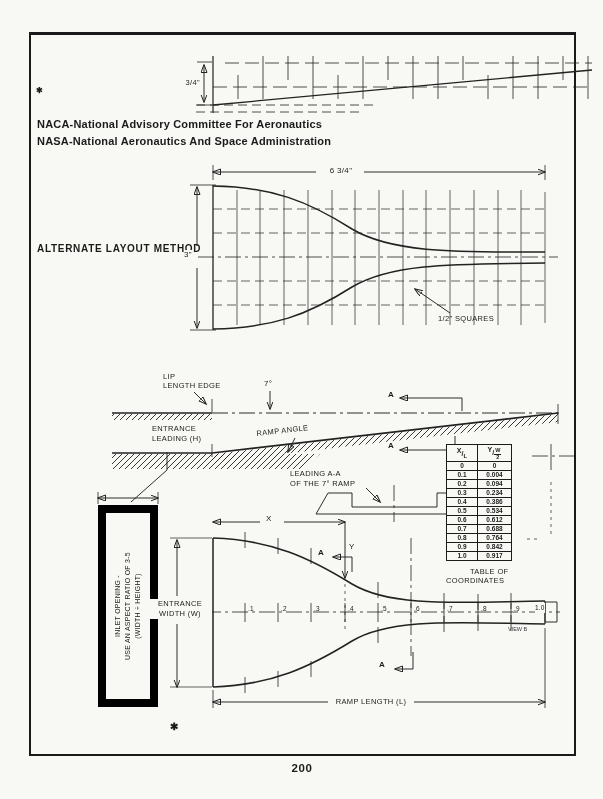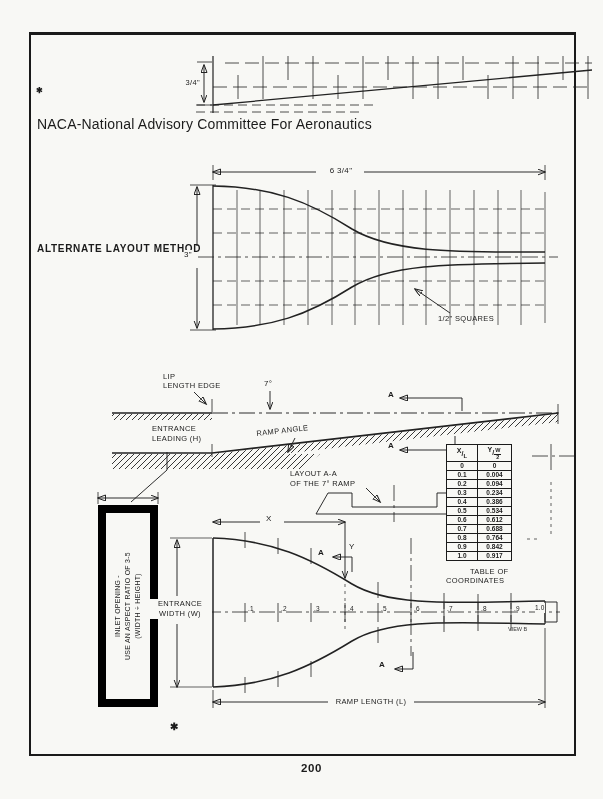--- a/index.html
+++ b/index.html
@@ -12,21 +12,21 @@
   .s07{stroke-width:.7}.s08{stroke-width:.8}.s09{stroke-width:.95}
   .s12{stroke-width:1.2}.s13{stroke-width:1.3}.s15{stroke-width:1.5}.s16{stroke-width:1.7}
   .d1{stroke-dasharray:14,6}.d2{stroke-dasharray:9,5}
   .cl{stroke-dasharray:16,4,3,4}.dt{stroke-dasharray:3,4}
   .hat{fill:url(#h);stroke:none}
   .lbl{position:absolute;font:400 7.5px/9.5px "Liberation Sans",sans-serif;
        letter-spacing:.35px;color:#1b1b1b;white-space:pre;}
   .t6{font-size:6.5px;letter-spacing:.2px}
   .t8{font-size:8px}
   .t9{font-size:10px;font-weight:700;letter-spacing:.7px}
-  .t85{font-size:14px;font-weight:400;letter-spacing:.2px}
+  .t85{font-size:11px;font-weight:700;letter-spacing:.2px}
   .bold{font-weight:700}
   .ctr{text-align:center}
   .rgt{text-align:right}
   .rot6{transform:rotate(-6.5deg);transform-origin:left top}
   .pagenum{font:700 11.5px "Liberation Sans",sans-serif;letter-spacing:.6px}
   
   #inletbox{position:absolute;left:98px;top:505px;width:60px;height:202px;}
   #inletbox .rot{position:absolute;left:50%;top:50%;width:196px;
       transform:translate(-50%,-50%) rotate(-90deg);text-align:center;
       font:400 6.9px/10px "Liberation Sans",sans-serif;letter-spacing:.3px;}
@@ -146,37 +146,38 @@
       <rect class="hat" x="98" y="505" width="60" height="202"></rect>
       <rect x="98" y="505" width="60" height="202" stroke-width="1.1"></rect>
       <rect x="106" y="513" width="44" height="186" fill="#f8f8f5" stroke-width="1.1"></rect>
       <line class="s09" x1="98" y1="498" x2="158" y2="498" marker-start="url(#as)" marker-end="url(#ae)"></line>
       <path class="s08" d="M98,492V504M158,492V504"></path>
     </g>
   </svg>
 
   <div class="lbl t8 bold" style="left:36px;top:86px">✱</div>
   <div class="lbl t85" style="left:37px;top:120px">NACA-National Advisory Committee For Aeronautics</div>
+  <div class="lbl t85" style="left:37px;top:137px">NASA-National Aeronautics And Space Administration</div>
 
   <div class="lbl rgt" style="left:160px;top:78px;width:40px">3/4"</div>
 
   <div class="lbl t9" style="left:37px;top:244px">ALTERNATE LAYOUT METHOD</div>
   <div class="lbl t8 ctr" style="left:318px;top:166px;width:46px;background:#f8f8f5">6 3/4"</div>
   <div class="lbl t8" style="left:184px;top:250px;background:#f8f8f5">3"</div>
   <div class="lbl" style="left:438px;top:314px">1/2" SQUARES</div>
 
   <div class="lbl" style="left:163px;top:372px">LIP</div>
   <div class="lbl" style="left:163px;top:381px">LENGTH EDGE</div>
   <div class="lbl t8" style="left:264px;top:379px">7°</div>
   <div class="lbl t8 bold" style="left:388px;top:390px">A</div>
   <div class="lbl t8 bold" style="left:388px;top:441px">A</div>
   <div class="lbl" style="left:152px;top:424px">ENTRANCE</div>
   <div class="lbl" style="left:152px;top:434px">LEADING (H)</div>
   <div class="lbl rot6" style="left:256px;top:429px">RAMP ANGLE</div>
-  <div class="lbl" style="left:290px;top:469px">LAYOUT A-A</div>
+  <div class="lbl" style="left:290px;top:469px">LEADING A-A</div>
   <div class="lbl" style="left:290px;top:479px">OF THE 7° RAMP</div>
 
   <div class="lbl t8" style="left:266px;top:514px;background:#f8f8f5">X</div>
   <div class="lbl t8" style="left:349px;top:542px">Y</div>
   <div class="lbl t8 bold" style="left:318px;top:548px">A</div>
   <div class="lbl t8 bold" style="left:379px;top:660px">A</div>
   <div class="lbl ctr" style="left:148px;top:599px;width:64px;background:#f8f8f5">ENTRANCE</div>
   <div class="lbl ctr" style="left:148px;top:609px;width:64px;background:#f8f8f5">WIDTH (W)</div>
   <div class="lbl ctr" style="left:330px;top:697px;width:82px;background:#f8f8f5">RAMP LENGTH (L)</div>
 
@@ -250,14 +251,14 @@
           <td>1.0</td>
           <td>0.917</td>
         </tr>
   </tbody>
     </table>
   <div class="lbl" style="left:470px;top:567px">TABLE OF</div>
   <div class="lbl" style="left:446px;top:576px">COORDINATES</div>
 
   <div class="lbl t9" style="left:170px;top:722px">✱</div>
 
-  <div class="lbl pagenum" style="left:282px;top:762px;width:40px;text-align:right">200</div>
+  <div class="lbl pagenum" style="left:282px;top:762px;width:40px;text-align:center">200</div>
 </div>
 
 </body></html>

